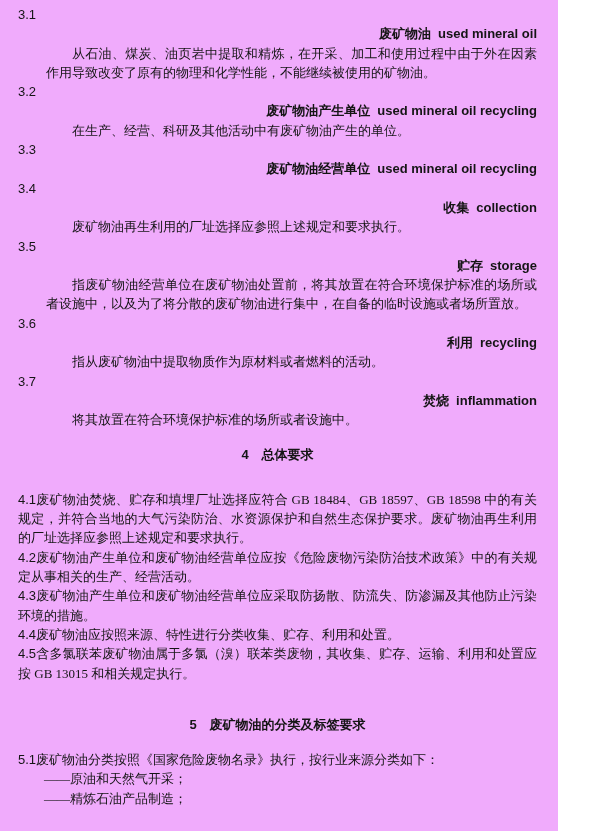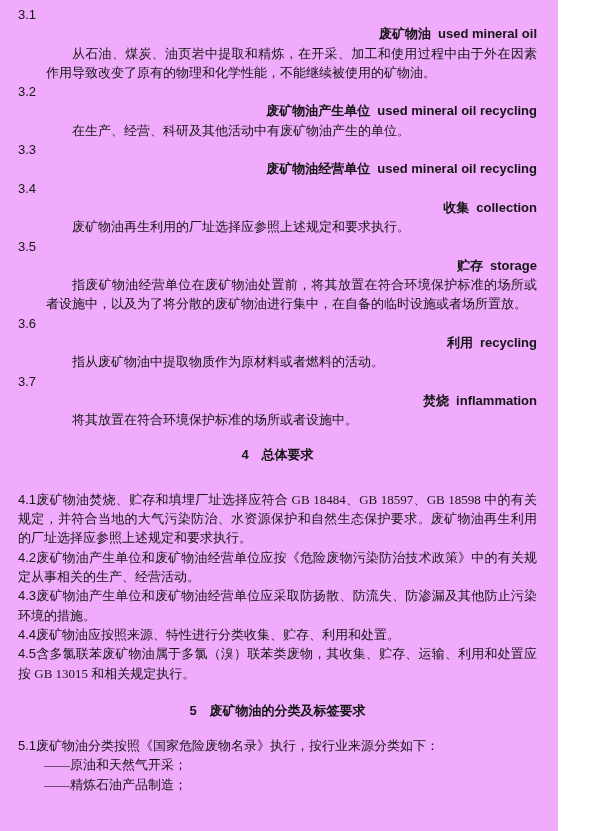--- a/index.html
+++ b/index.html
@@ -31,21 +31,21 @@
     font-family: "Liberation Sans", "DejaVu Sans", sans-serif;
     margin-right: 0;
   }
   .sec-heading {
     font-weight: 700;
     font-family: "Liberation Sans", "DejaVu Sans", sans-serif;
     text-align: center;
   }
   .sec-heading .h-num { margin-right: 13px; }
   .h4-block { margin: 15px 0 26px 0; }
-  .h5-block { margin: 18px 0 16px 0; }
+  .h5-block { margin: 32px 0 16px 0; }
   .dash-item { padding-left: 26px; text-align: justify; }
 </style>
 </head>
 <body>
 
 <div class="page">
 
   <div>
     <p class="term-num">3.1</p>
     <p class="term-line"><span>废矿物油</span><span class="term-en">used mineral oil</span></p>

